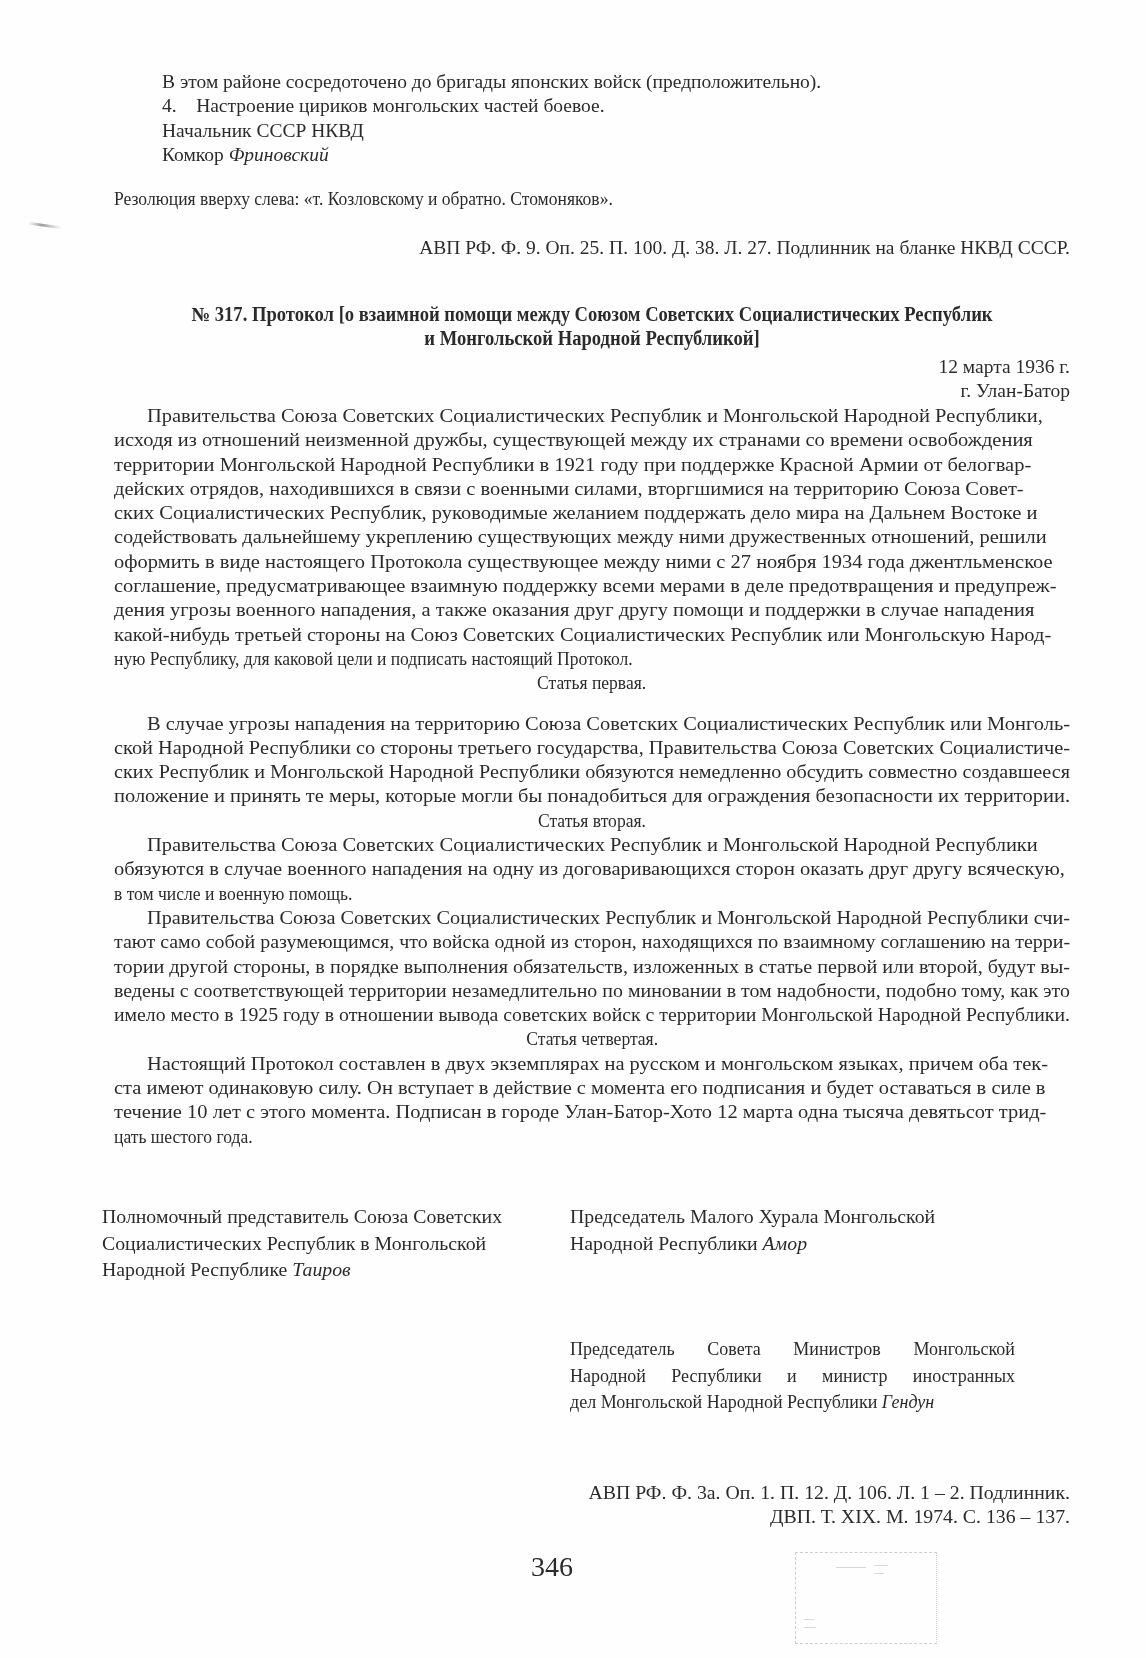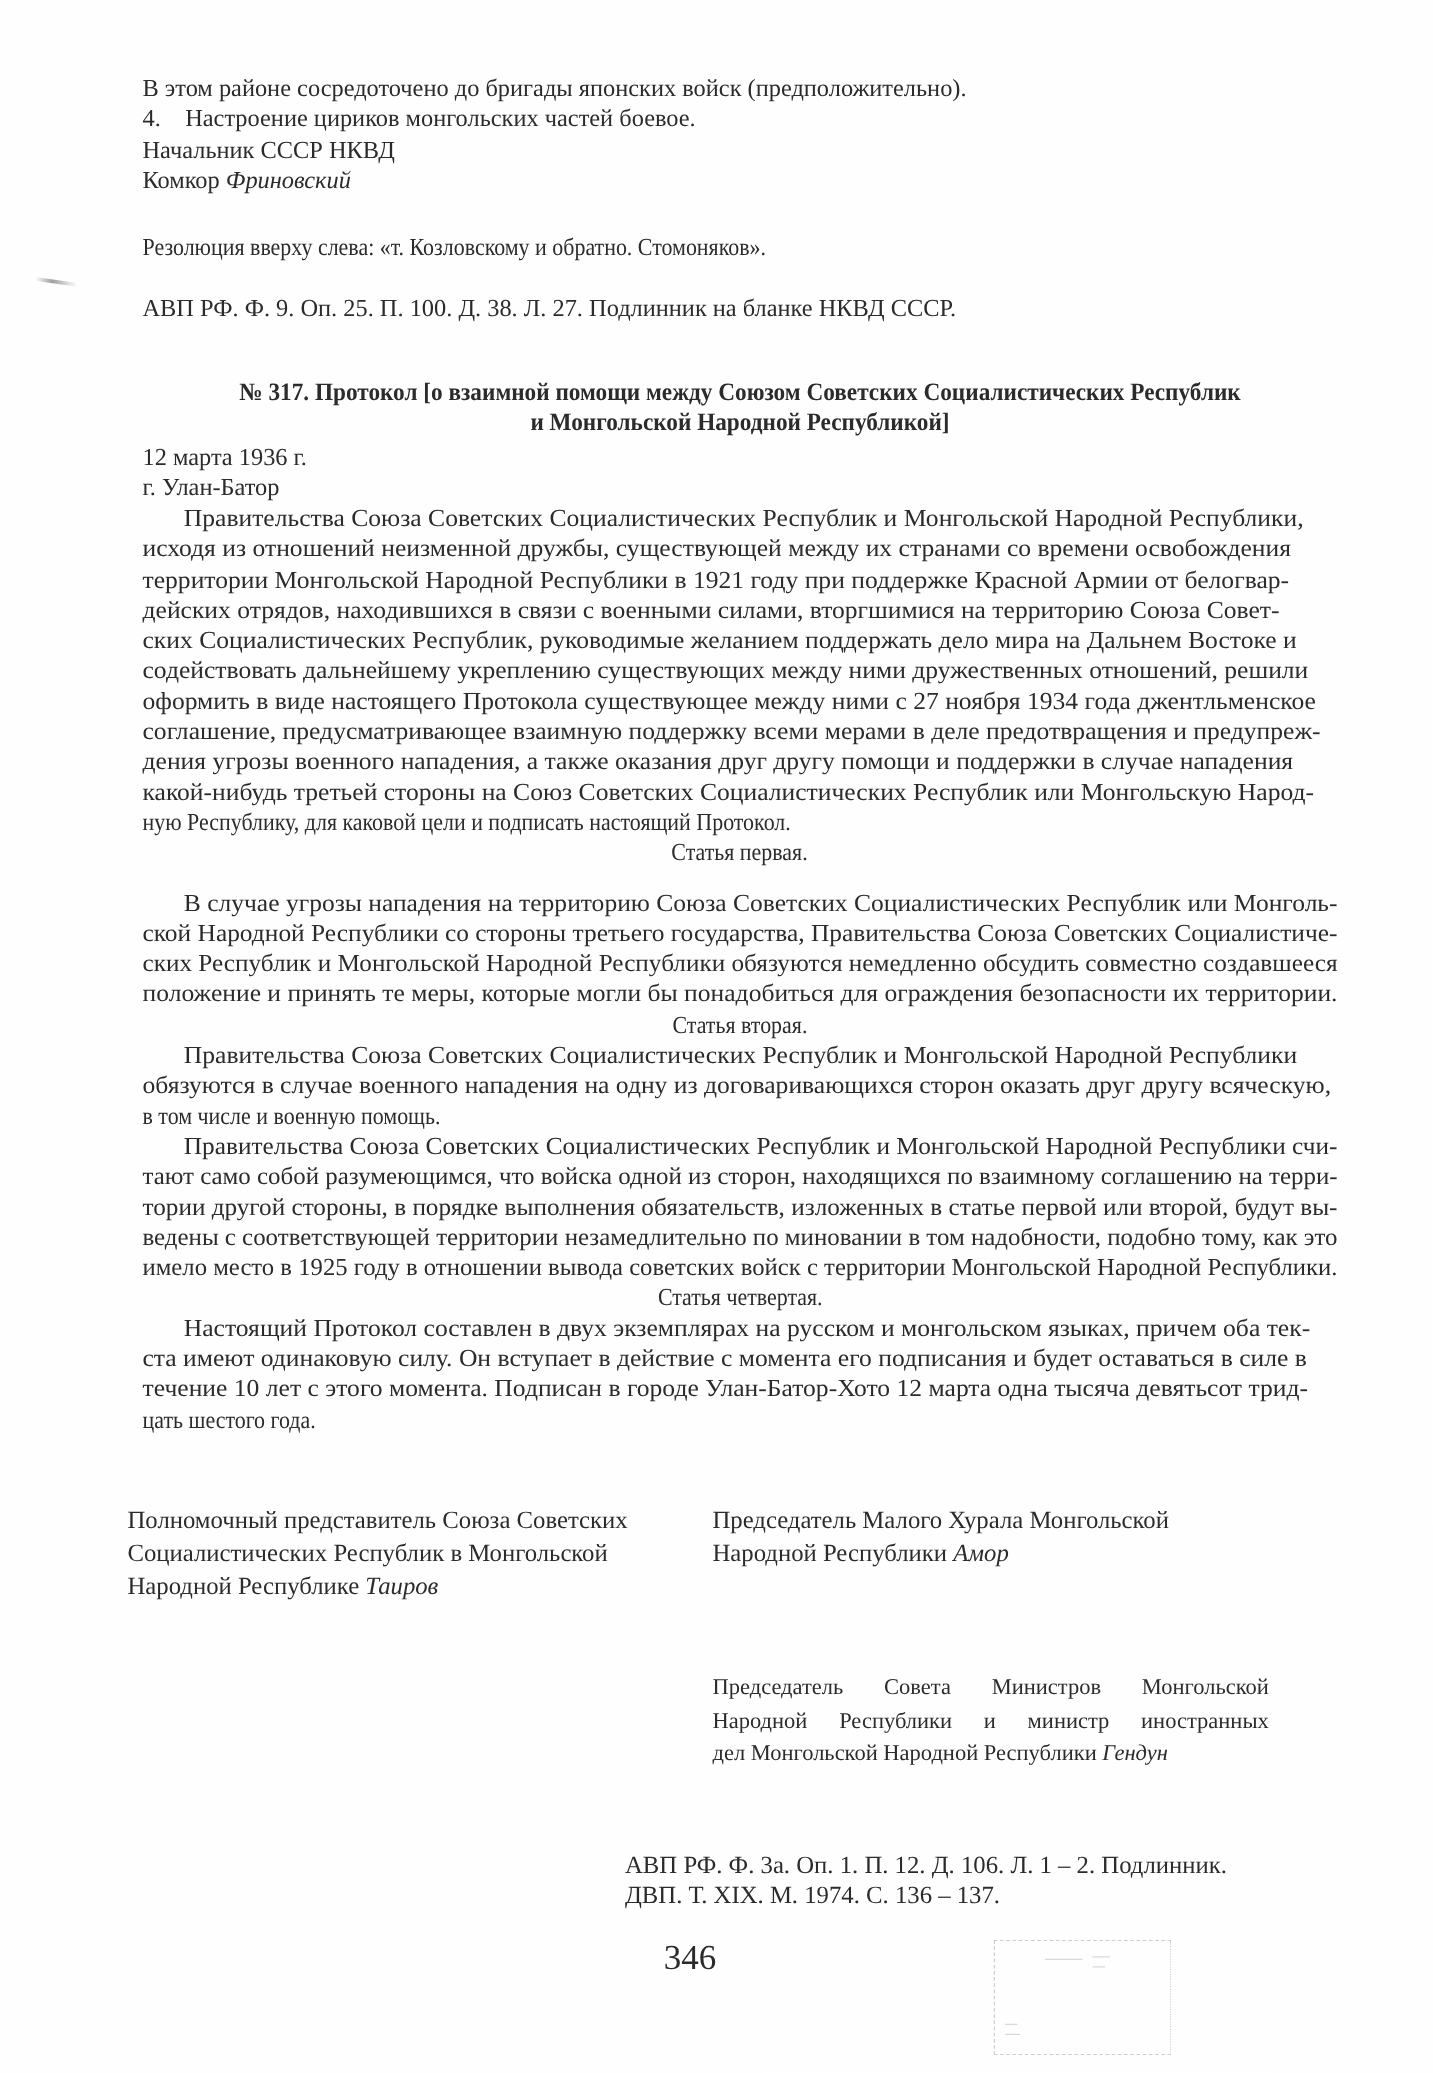--- a/index.html
+++ b/index.html
@@ -23,25 +23,25 @@
       width: 1146px; height: 1658px;
       background: #fefefe;
     }
     .block {
       position: absolute;
       left: 114px;
       width: 956px;
     }
     .line { display: block; white-space: nowrap; }
     .it { font-style: italic; }
-    .right { text-align: left; }
+    .right { text-align: right; }
     .center { text-align: center; }
 
     
-    #top-block { top: 60px; }
+    #top-block { top: 70px; margin-left: 48px; }
     #resolution { top: 187px; }
     #source-1 { top: 236px; }
 
     
     #doc-heading {
       top: 302px;
       font-weight: bold;
       text-align: center;
       font-size: 20px;
       line-height: 24px;

